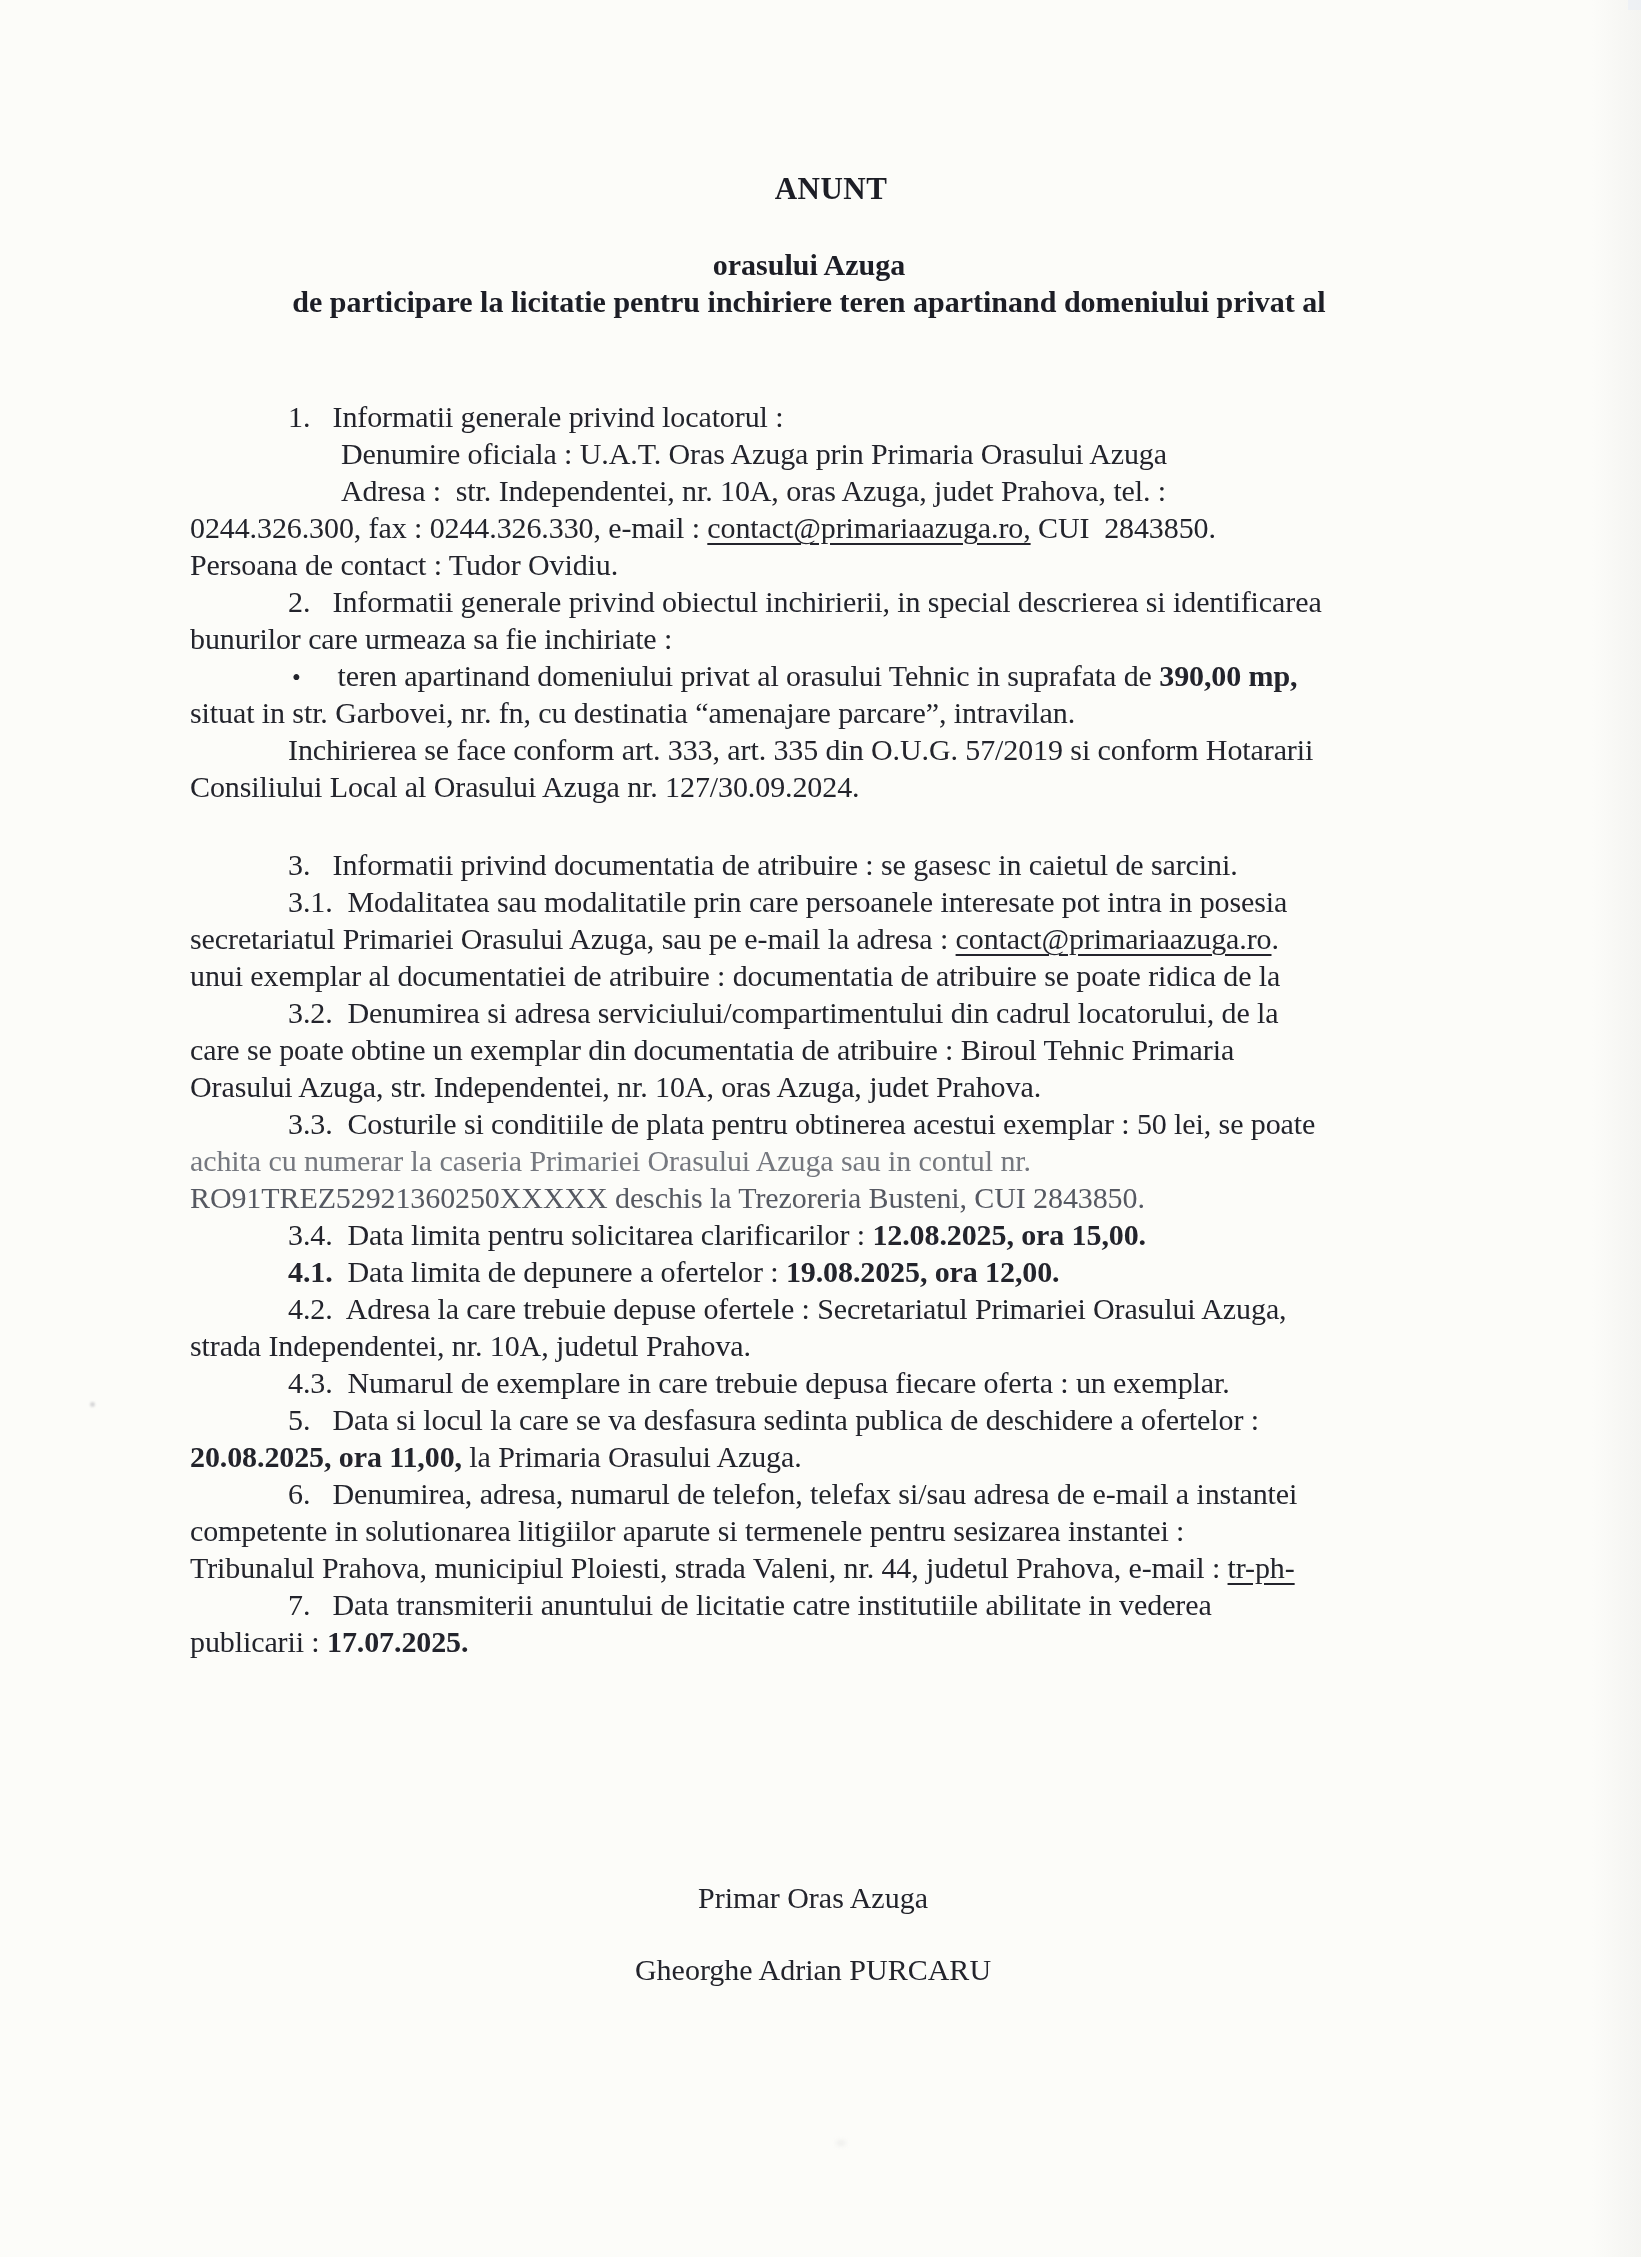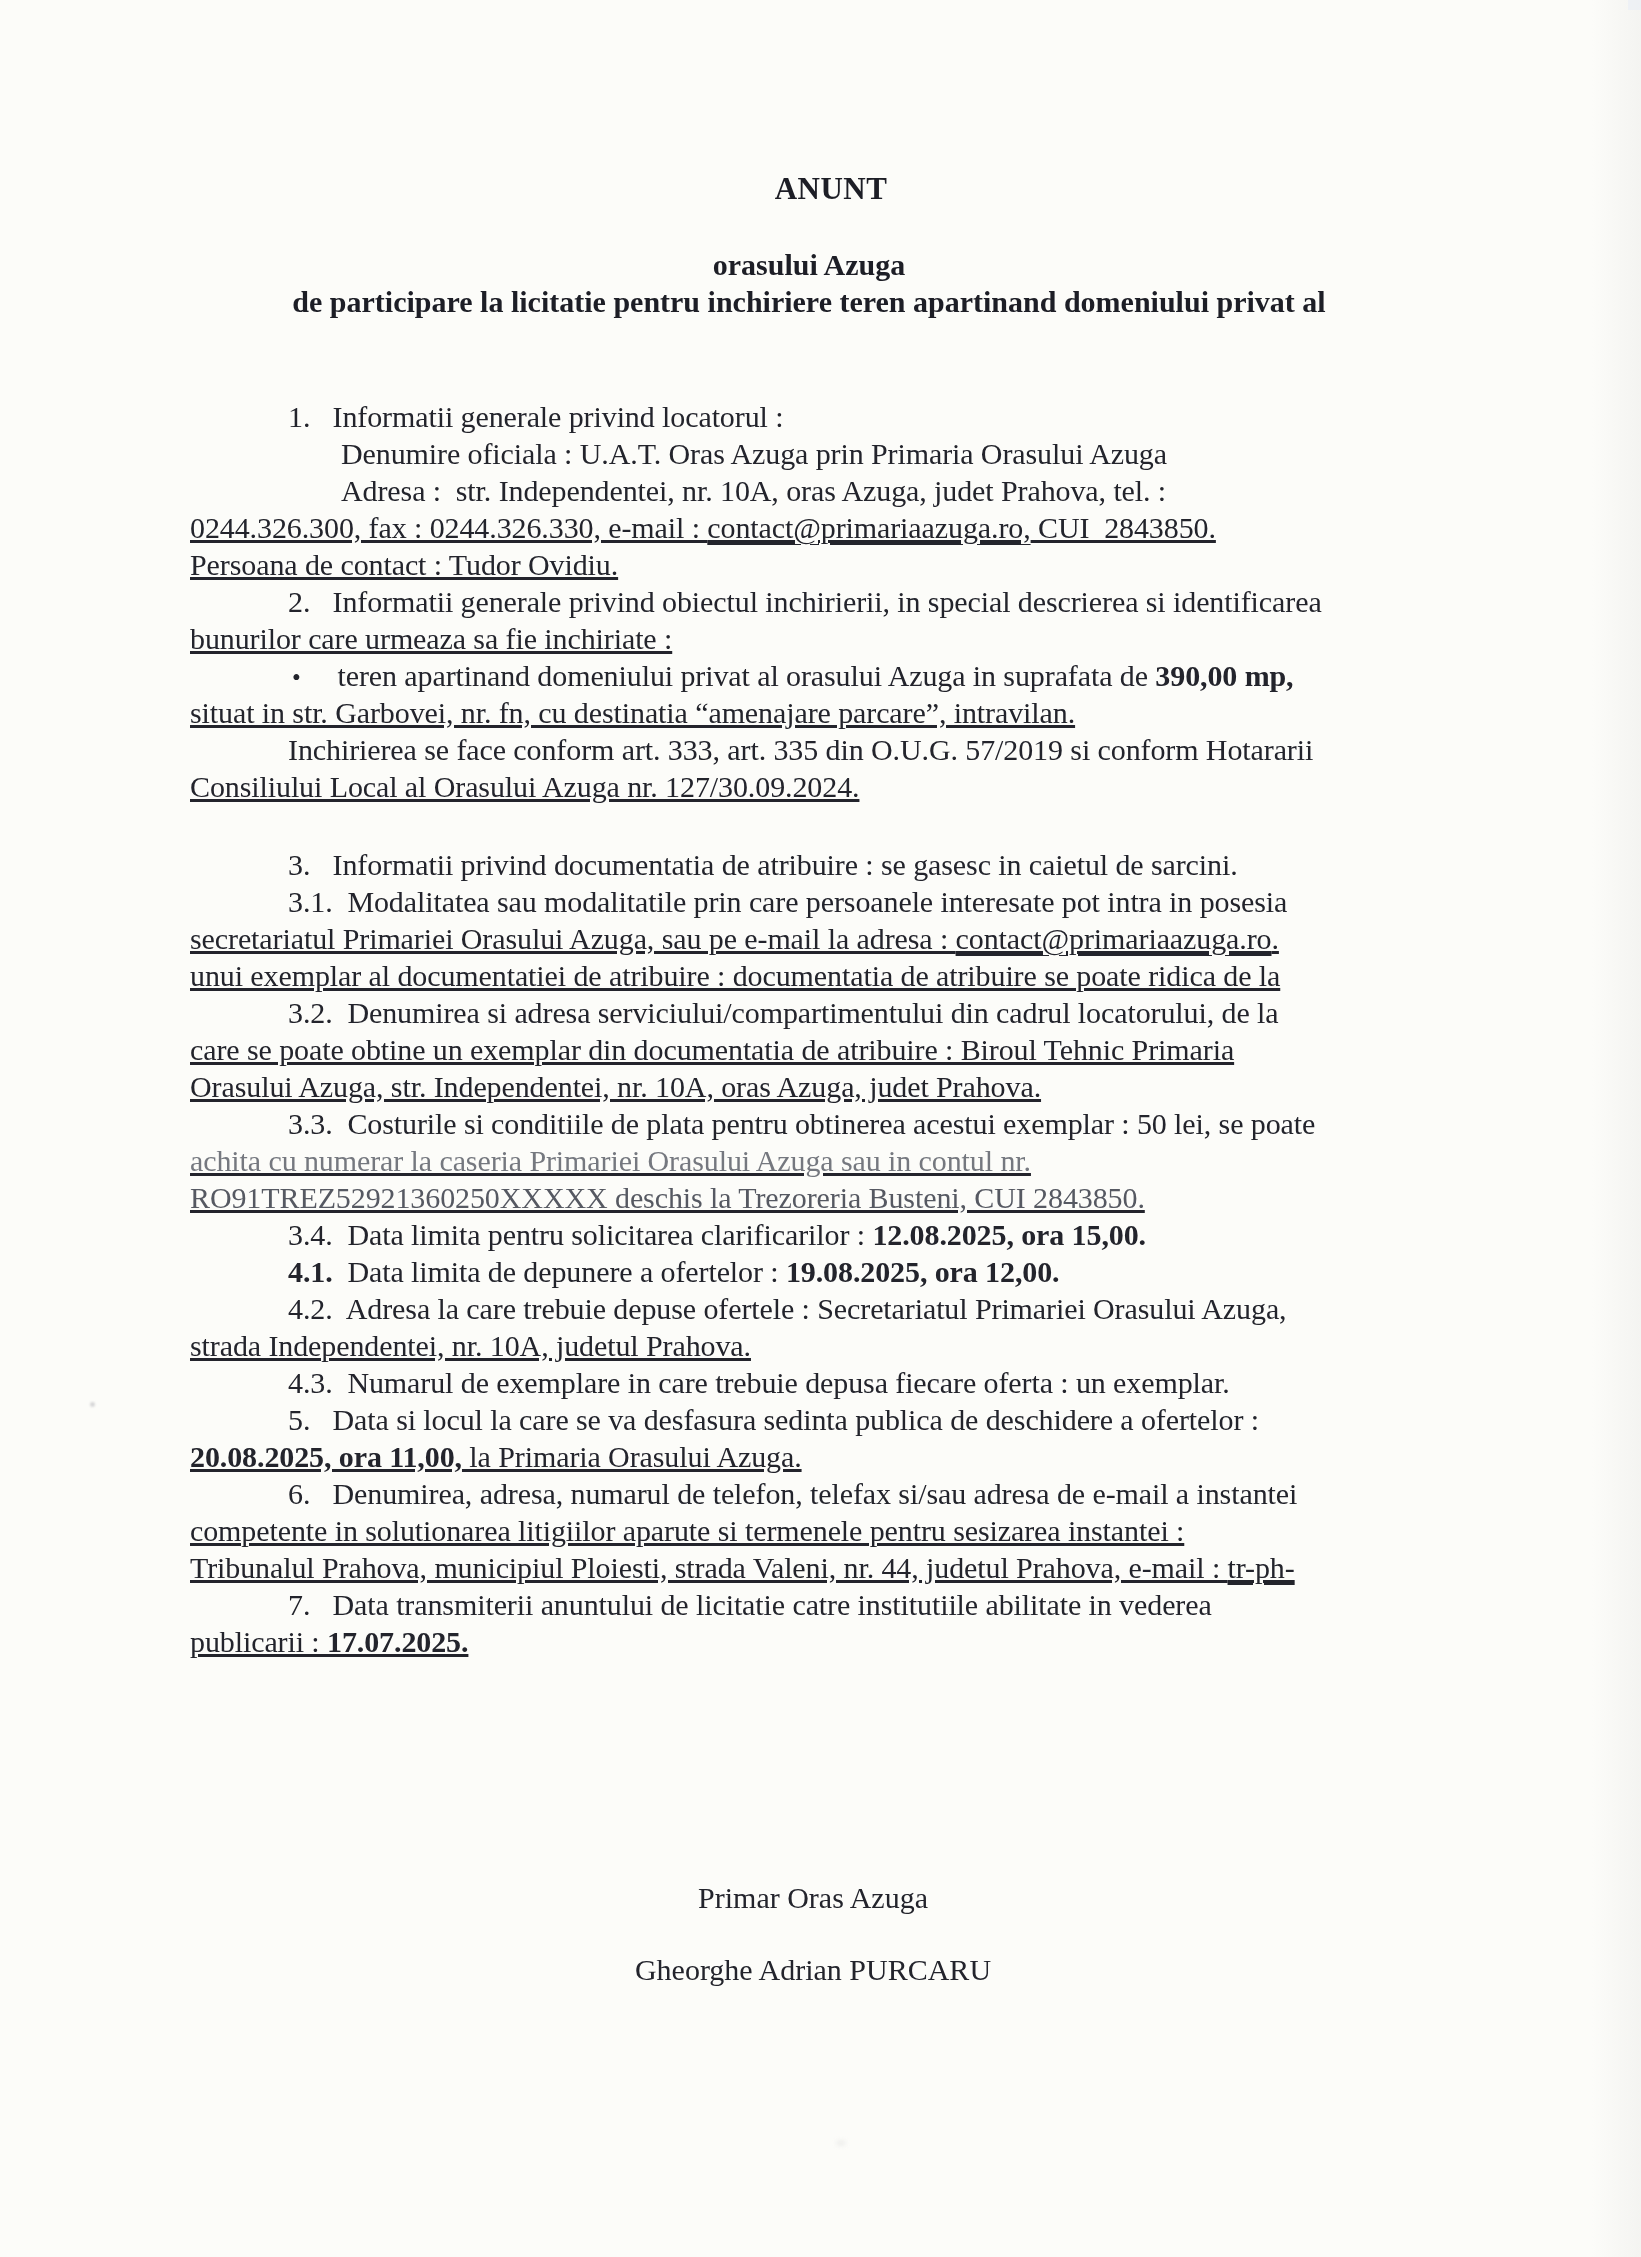--- a/index.html
+++ b/index.html
@@ -43,21 +43,21 @@
   .body-block {
     position: absolute; left: 190px; top: 398px; width: 1246px;
   }
   .line {
     font-size: 30px; line-height: 37px; height: 37px;
     white-space: pre; letter-spacing: -0.1px;
   }
   .ind-num    { padding-left: 98px; }
   .ind-sub    { padding-left: 151px; }
   .ind-bullet { padding-left: 102px; }
-  .ind-none   { padding-left: 0; text-decoration: underline; }
+  .ind-none   { padding-left: 0; }
   .gap { margin-top: 41px; }
   .bullet { display: inline-block; width: 13.5px; margin-right: 32px; font-size: 25px; }
   .run.b { font-weight: bold; }
   .run.u { text-decoration: underline; text-underline-offset: 4.8px; text-decoration-thickness: 1.9px; }
   .run.lt { color: #75787f; margin-top: 48px; }
   .run.md { color: #565962; }
   .signature-block {
     margin-top: 75px; text-align: center; padding-right: 100px;
     font-size: 30px; line-height: 37px;
   }
@@ -80,21 +80,21 @@
   </div>
 
   <div class="body-block">
       <div class="line ind-num"><span class="run">1.   Informatii generale privind locatorul :</span></div>
       <div class="line ind-sub"><span class="run">Denumire oficiala : U.A.T. Oras Azuga prin Primaria Orasului Azuga</span></div>
       <div class="line ind-sub"><span class="run">Adresa :  str. Independentei, nr. 10A, oras Azuga, judet Prahova, tel. :</span></div>
       <div class="line ind-none"><span class="run">0244.326.300, fax : 0244.326.330, e-mail : </span><span class="run u">contact@primariaazuga.ro,</span><span class="run"> CUI  2843850.</span></div>
       <div class="line ind-none"><span class="run">Persoana de contact : Tudor Ovidiu.</span></div>
       <div class="line ind-num"><span class="run">2.   Informatii generale privind obiectul inchirierii, in special descrierea si identificarea</span></div>
       <div class="line ind-none"><span class="run">bunurilor care urmeaza sa fie inchiriate :</span></div>
-      <div class="line ind-bullet"><span class="bullet">•</span><span class="run">teren apartinand domeniului privat al orasului Azuga in suprafata de </span><span class="run b">390,00 mp,</span></div>
+      <div class="line ind-bullet"><span class="bullet">•</span><span class="run">teren apartinand domeniului privat al orasului Tehnic in suprafata de </span><span class="run b">390,00 mp,</span></div>
       <div class="line ind-none"><span class="run">situat in str. Garbovei, nr. fn, cu destinatia “amenajare parcare”, intravilan.</span></div>
       <div class="line ind-num"><span class="run">Inchirierea se face conform art. 333, art. 335 din O.U.G. 57/2019 si conform Hotararii</span></div>
       <div class="line ind-none"><span class="run">Consiliului Local al Orasului Azuga nr. 127/30.09.2024.</span></div>
       <div class="line ind-num gap"><span class="run">3.   Informatii privind documentatia de atribuire : se gasesc in caietul de sarcini.</span></div>
       <div class="line ind-num"><span class="run">3.1.  Modalitatea sau modalitatile prin care persoanele interesate pot intra in posesia</span></div>
       <div class="line ind-none"><span class="run">secretariatul Primariei Orasului Azuga, sau pe e-mail la adresa : </span><span class="run u">contact@primariaazuga.ro</span><span class="run">.</span></div>
       <div class="line ind-none"><span class="run">unui exemplar al documentatiei de atribuire : documentatia de atribuire se poate ridica de la</span></div>
       <div class="line ind-num"><span class="run">3.2.  Denumirea si adresa serviciului/compartimentului din cadrul locatorului, de la</span></div>
       <div class="line ind-none"><span class="run">care se poate obtine un exemplar din documentatia de atribuire : Biroul Tehnic Primaria</span></div>
       <div class="line ind-none"><span class="run">Orasului Azuga, str. Independentei, nr. 10A, oras Azuga, judet Prahova.</span></div>

